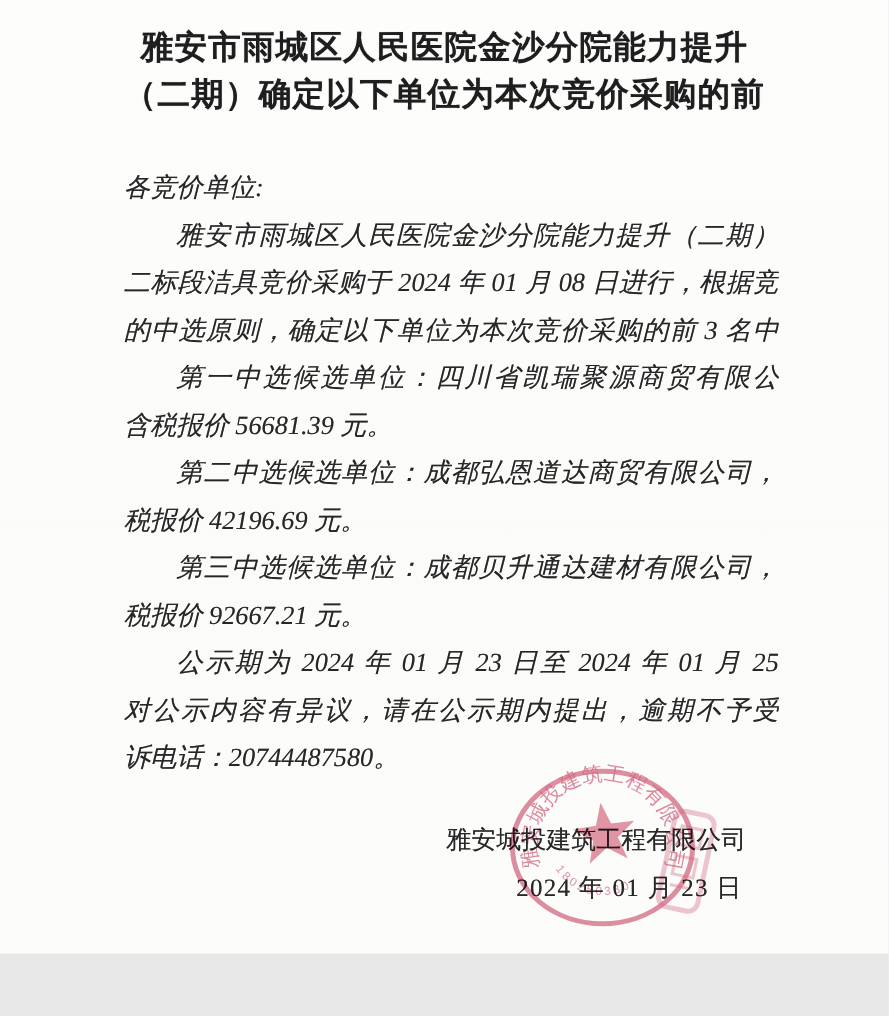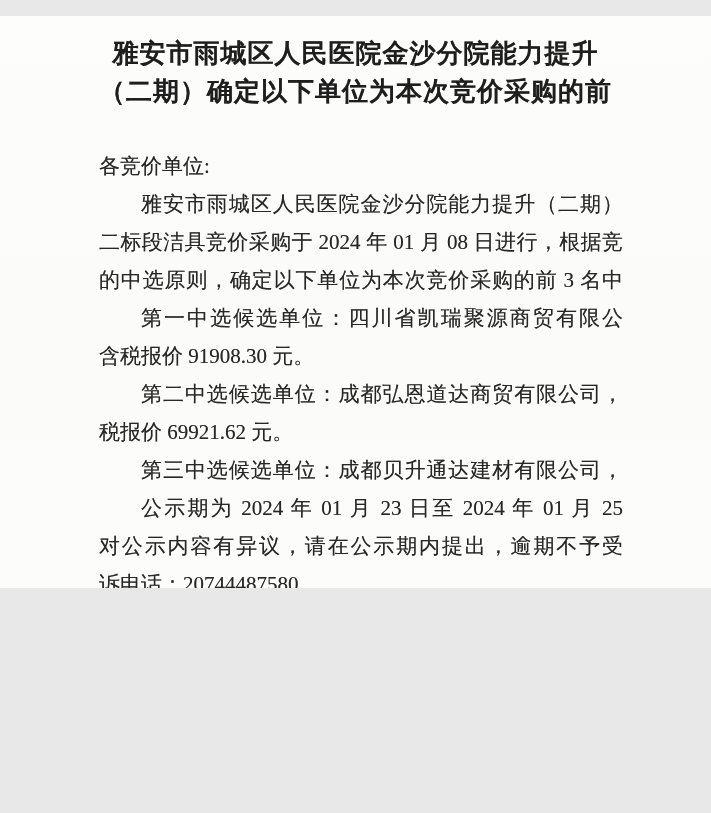--- a/index.html
+++ b/index.html
@@ -1,21 +1,21 @@
 <!DOCTYPE html>
 <html><head>
 <meta charset="utf-8">
 <style>
   * { margin: 0; padding: 0; box-sizing: border-box; }
   html, body { background: #e8e8e8; }
   .page {
     position: relative;
     width: 711px;
-    height: 572px;
-    margin: 16px auto;
+    height: 763px;
+    margin: 0 auto;
     background: linear-gradient(180deg, #fdfdfc 0%, #fbfbfa 55%, #fcfcfb 100%);
     overflow: hidden;
     font-family: "Liberation Serif", "DejaVu Serif", serif;
     color: #262626;
   }
   .title {
     position: absolute;
     top: 18px;
     left: 0;
     width: 711px;
@@ -29,20 +29,21 @@
     text-shadow: 0 0 0.6px rgba(30,30,30,.55);
   }
   .doc-body {
     position: absolute;
     top: 131px;
     left: 99px;
     width: 524px;
     font-size: 21px;
     color: #272727;
     text-shadow: 0 0 0.5px rgba(40,40,40,.5);
+    font-style: italic;
   }
   .ln {
     height: 38px;
     line-height: 38px;
     white-space: nowrap;
   }
   .ln.jf {
     white-space: normal;
     text-align: justify;
     text-align-last: justify;
@@ -81,24 +82,25 @@
     <div>雅安市雨城区人民医院金沙分院能力提升</div>
     <div>（二期）确定以下单位为本次竞价采购的前</div>
   </div>
 
   <div class="doc-body">
     <div class="ln">各竞价单位:</div>
     <div class="ln jf ind">雅安市雨城区人民医院金沙分院能力提升（二期）项目</div>
     <div class="ln jf">二标段洁具竞价采购于 2024 年 01 月 08 日进行，根据竞价函</div>
     <div class="ln jf">的中选原则，确定以下单位为本次竞价采购的前 3 名中选候</div>
     <div class="ln jf ind">第一中选候选单位：四川省凯瑞聚源商贸有限公司，不</div>
-    <div class="ln">含税报价 91908.30 元。</div>
+    <div class="ln">含税报价 56681.39 元。</div>
     <div class="ln jf ind">第二中选候选单位：成都弘恩道达商贸有限公司，不含</div>
-    <div class="ln">税报价 69921.62 元。</div>
+    <div class="ln">税报价 42196.69 元。</div>
     <div class="ln jf ind">第三中选候选单位：成都贝升通达建材有限公司，不含</div>
+    <div class="ln">税报价 92667.21 元。</div>
     <div class="ln jf ind">公示期为 2024 年 01 月 23 日至 2024 年 01 月 25 日，如</div>
     <div class="ln jf">对公示内容有异议，请在公示期内提出，逾期不予受理。投</div>
     <div class="ln">诉电话：20744487580。</div>
   </div>
 
   <div class="sig-line" id="sig-company">雅安城投建筑工程有限公司</div>
   <div class="sig-line" id="sig-date">2024 年 01 月 23 日</div>
 
   <svg class="seal" viewBox="0 0 190 160" aria-hidden="true">
 

